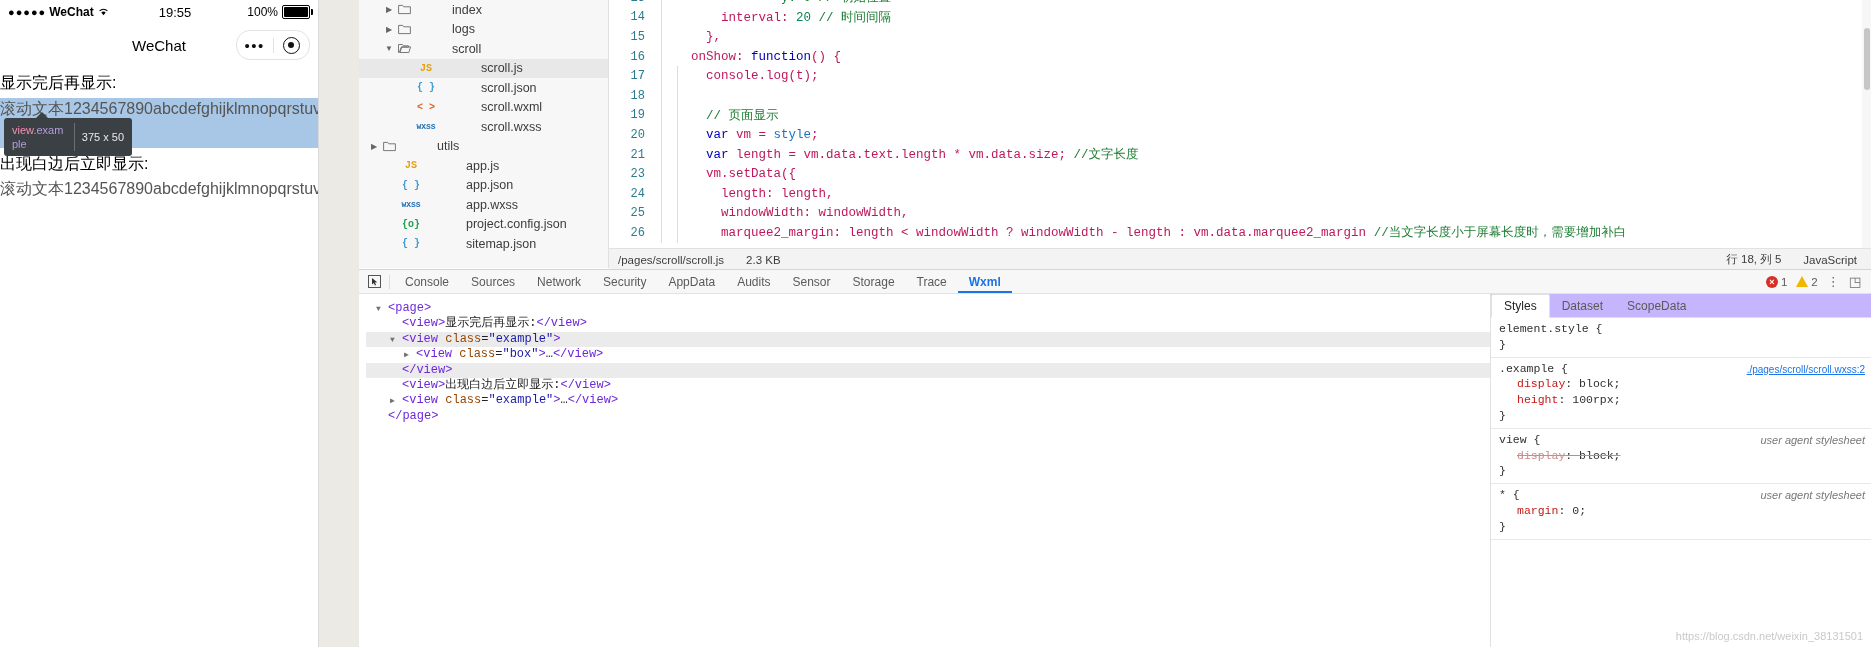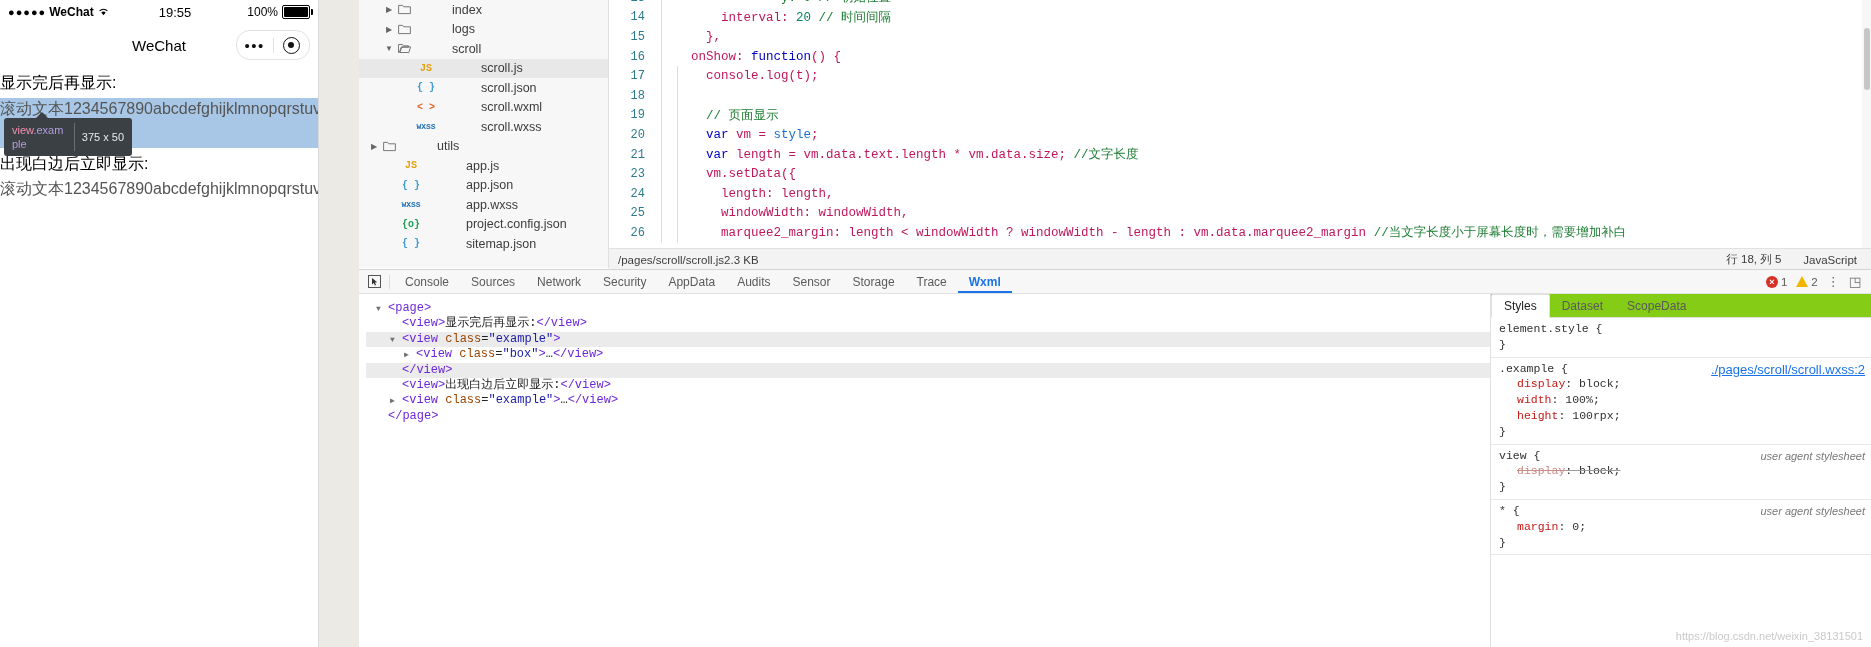--- a/index.html
+++ b/index.html
@@ -80,21 +80,21 @@
   .codetxt{white-space:pre;}
   .kw{color:#0000c0;}
   .kw2{color:#1a6fcc;}
   .num{color:#098658;}
   .cmt{color:#1c7c32;}
   .pl{color:#be185d;}
 
   .editor-status{position:absolute;left:609px;top:248px;width:1262px;height:21px;
     background:#f3f3f3;border-top:1px solid #e1e1e1;display:flex;align-items:center;font-size:11.5px;color:#3c3c3c;}
   .es-path{margin-left:9px;}
-  .es-size{}
+  .es-size{margin-left:22px;}
   .es-spacer{flex:1;}
   .es-pos{margin-right:22px;}
   .es-lang{margin-right:14px;}
 
   
   .devtools{position:absolute;left:359px;top:269px;width:1512px;height:378px;background:#ffffff;border-top:1px solid #d5d5d5;}
   .dt-tabs{height:23px;display:flex;align-items:center;border-bottom:1px solid #e2e2e2;background:#f7f7f7;}
   .dt-cursor{width:30px;display:flex;align-items:center;justify-content:center;}
   .dt-cursor svg{display:block;}
   .dt-vsep{width:1px;height:14px;background:#dcdcdc;margin-right:4px;}
@@ -110,26 +110,26 @@
   .wxml-pane{flex:1;overflow:hidden;padding:7px 0 0 7px;background:#fff;}
   .wx-line{font-family:"Liberation Mono","DejaVu Sans Mono",monospace;font-size:12px;line-height:15.4px;white-space:pre;color:#222;}
   .wx-line.hl{background:#ebebeb;}
   .wx-tw{color:#6d28d9;}
   .wx-attr{color:#994500;}
   .wx-val{color:#1a1aa6;}
   .wx-txt{color:#222;}
   .wx-tri{color:#727272;font-size:8px;}
 
   .styles-pane{width:380px;border-left:1px solid #e0e0e0;background:#fff;display:flex;flex-direction:column;}
-  .st-tabs{height:23px;display:flex;align-items:flex-end;border-bottom:1px solid #e0e0e0;background:#84cc16;}
+  .st-tabs{height:23px;display:flex;align-items:flex-end;border-bottom:1px solid #e0e0e0;background:#c4b5fd;}
   .st-tab{padding:0 12px;line-height:22px;font-size:12px;color:#5a5a5a;}
   .st-tab.active{background:#fff;color:#222;border:1px solid #e0e0e0;border-bottom:1px solid #fff;margin-bottom:-1px;border-radius:2px 2px 0 0;}
   .st-body{flex:1;overflow:hidden;font-family:"Liberation Mono","DejaVu Sans Mono",monospace;font-size:11.5px;line-height:15.8px;color:#303030;}
   .st-rule{border-bottom:1px solid #e8e8e8;padding:3px 0 4px 0;position:relative;}
-  .st-src{position:absolute;right:6px;top:4px;color:#1a73e8;font-size:13px;text-decoration:underline;font-family:"Liberation Sans",sans-serif;}
+  .st-src{position:absolute;right:6px;top:4px;color:#1a73e8;font-size:10px;text-decoration:underline;font-family:"Liberation Sans",sans-serif;}
   .st-ua{position:absolute;right:6px;top:4px;color:#777;font-size:11px;font-style:italic;font-family:"Liberation Sans",sans-serif;}
   .st-sel{padding-left:8px;color:#303030;}
   .st-prop{padding-left:26px;}
   .p-name{color:#c41a16;}
   .p-val{color:#303030;}
   .strike{text-decoration:line-through;color:#9a9a9a;}
   .strike .p-name{color:#c98d89;text-decoration:line-through;}
   .st-close{padding-left:8px;}
 
   .watermark{position:absolute;right:8px;bottom:6px;font-size:11px;color:#c9c9c9;font-family:"Liberation Sans",sans-serif;}
@@ -376,21 +376,20 @@
         <div class="st-body">
           <div id="st-rules">
               <div class="st-rule">
                 <div class="st-sel">element.style {</div>
                 <div class="st-close">}</div>
               </div>
               <div class="st-rule">
                 <span class="st-src">./pages/scroll/scroll.wxss:2</span>
                 <div class="st-sel">.example {</div>
                 <div class="st-prop"><span class="p-name">display</span><span class="p-val">: block;</span></div>
-                <div class="st-prop"><span class="p-name">width</span><span class="p-val">: 100%;</span></div>
                 <div class="st-prop"><span class="p-name">height</span><span class="p-val">: 100rpx;</span></div>
                 <div class="st-close">}</div>
               </div>
               <div class="st-rule">
                 <span class="st-ua">user agent stylesheet</span>
                 <div class="st-sel">view {</div>
                 <div class="st-prop strike"><span class="p-name">display</span><span class="p-val">: block;</span></div>
                 <div class="st-close">}</div>
               </div>
               <div class="st-rule">

